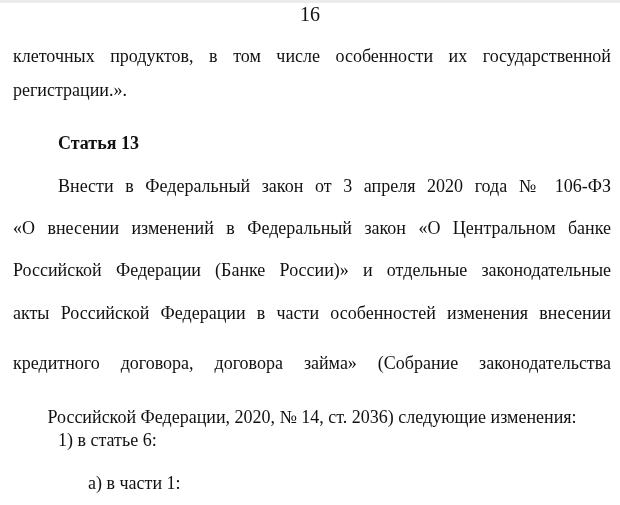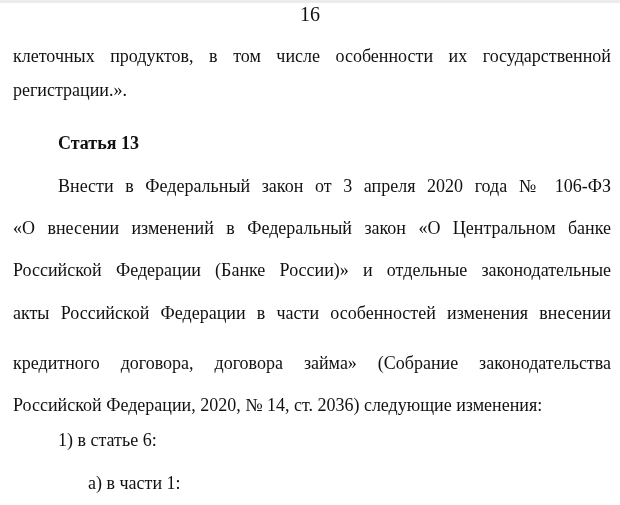--- a/index.html
+++ b/index.html
@@ -60,20 +60,20 @@
   </div>
 
   <div class="line indent bold" style="top:130px;">Статья 13</div>
 
   <div>
     <div class="line indent justify" style="top:173px;">Внести в Федеральный закон от 3 апреля 2020 года № 106-ФЗ</div>
     <div class="line justify" style="top:215px;">«О внесении изменений в Федеральный закон «О Центральном банке</div>
     <div class="line justify" style="top:257px;">Российской Федерации (Банке России)» и отдельные законодательные</div>
     <div class="line justify" style="top:300px;">акты Российской Федерации в части особенностей изменения внесении</div>
     <div class="line justify" style="top:342px;margin-top:8px;">кредитного договора, договора займа» (Собрание законодательства</div>
-    <div class="line" style="top:392px;">Российской Федерации, 2020, № 14, ст. 2036) следующие изменения:</div>
+    <div class="line" style="top:404px;text-align:center;">Российской Федерации, 2020, № 14, ст. 2036) следующие изменения:</div>
   </div>
 
   <div>
     <div class="line indent" style="top:427px;">1) в статье 6:</div>
     <div class="line indent" style="top:470px;margin-left:30px;">а) в части 1:</div>
   </div>
 </div>
 
 </body></html>

